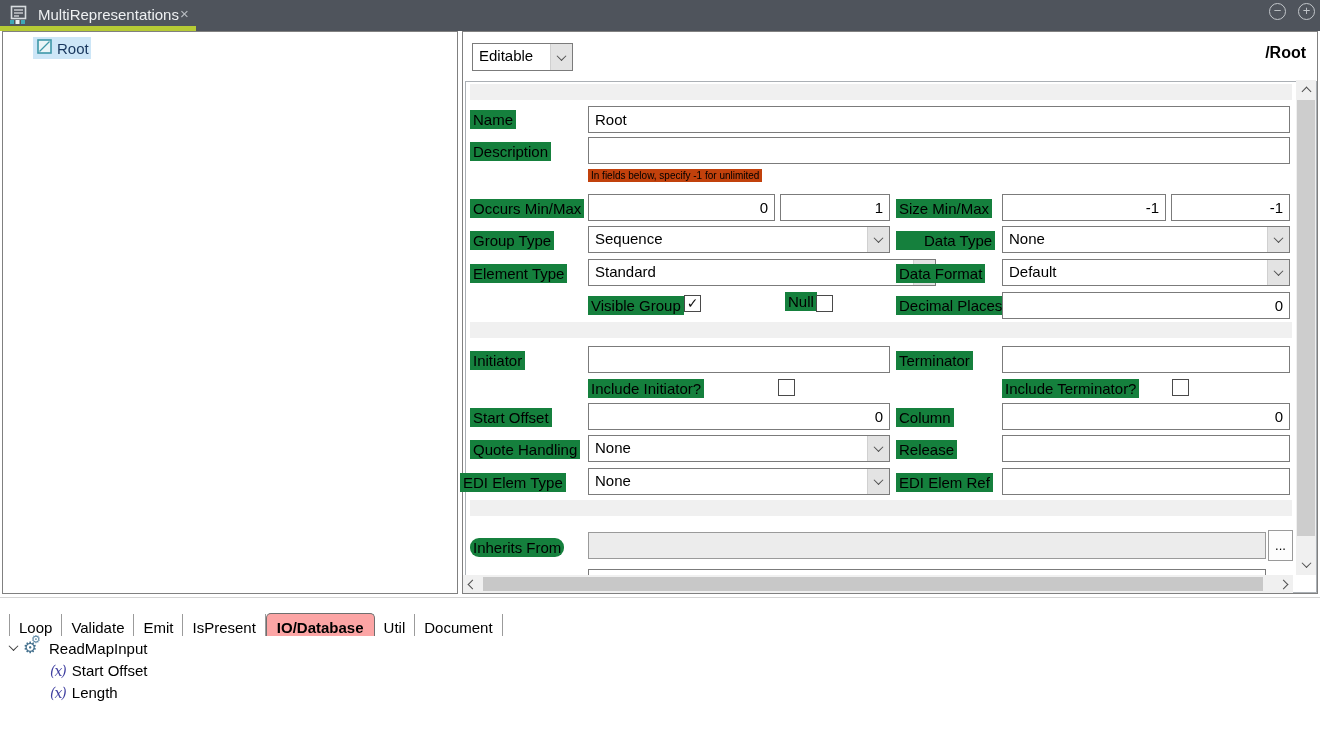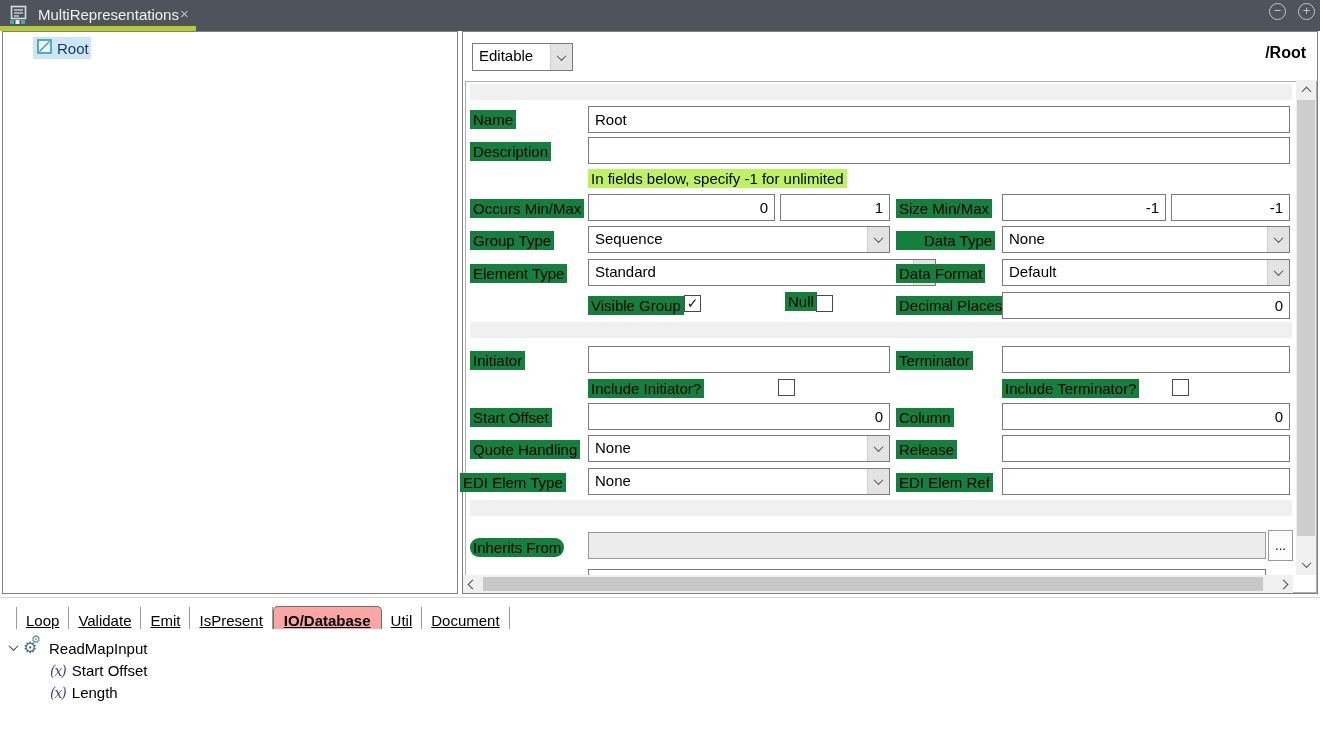--- a/index.html
+++ b/index.html
@@ -36,32 +36,32 @@
   
   .lbl { position:absolute; background:#15803d; font-size:15px; padding:1px 3px; white-space:nowrap; }
   .txt { position:absolute; border:1px solid #7b7b7b; background:#fff; font-size:15px; font-family:inherit;
          padding:0 6px; height:27px; outline:none; color:#000; }
   .txt.num { text-align:right; }
   .txt:disabled, .txt.disabled { background:#ececec; }
   .fcombo { position:absolute; height:27px; }
   .band { position:absolute; left:470px; width:822px; height:16px; background:#f0f0f0; }
   .checkbox { position:absolute; width:17px; height:17px; border:1px solid #4a4a4a; background:#fff;
               font-size:14px; line-height:15px; text-align:center; color:#111; }
-  .info-text { position:absolute; background:#bef264; font-size:15px; padding:1px 3px; }
+  .info-text { position:absolute; background:#c2410c; font-size:10px; padding:1px 3px; }
   .browse-btn { position:absolute; border:1px solid #9a9a9a; background:#fdfdfd; font-size:13px; line-height:10px; text-align:center; }
   .sliver { position:absolute; border:1px solid #7b7b7b; border-bottom:none; background:#fff; }
   
   .vscroll { position:absolute; left:1296px; top:80px; width:20px; height:495px; background:#f0f0f0; }
   .vthumb  { position:absolute; left:1297px; top:100px; width:18px; height:436px; background:#cdcdcd; }
   .hscroll { position:absolute; left:463px; top:575px; width:830px; height:18px; background:#f0f0f0; }
   .hthumb  { position:absolute; left:483px; top:577px; width:780px; height:14px; background:#c8c8c8; }
   .scroll-arrow { position:absolute; display:flex; align-items:center; justify-content:center; width:18px; height:18px; }
   
   .splitline { position:absolute; left:0; top:597px; width:1320px; height:1px; background:#d4d4d4; }
-  .tabstrip { position:absolute; left:16px; top:607px; display:flex; align-items:flex-start; height:29px;text-decoration:underline; }
+  .tabstrip { position:absolute; left:9px; top:607px; display:flex; align-items:flex-end; height:29px; }
   .tab { font-size:15px; padding:5px 9px 0; border-right:1px solid #9b9b9b; white-space:nowrap; }
   .tab:first-child { border-left:1px solid #9b9b9b; }
   .tab.selected { border:1px solid #6f6f6f; border-bottom:none; border-radius:5px 5px 0 0;
                   font-weight:bold; padding:5px 10px 0; background:#fca5a5; margin-top:-1px; }
   .btree-row { position:absolute; display:flex; align-items:center; gap:6px; font-size:15px; }
   .xicon { font-family:"DejaVu Serif", serif; font-style:italic; font-size:14px; color:#3f3fa0; letter-spacing:-1px; }
   .gears { position:relative; width:20px; height:20px; }
   .gears .g1 { position:absolute; left:0; top:-1px; font-size:16px; color:#45718e; }
   .gears .g2 { position:absolute; left:8px; top:-6px; font-size:11px; color:#5b87a4; }
 </style>

